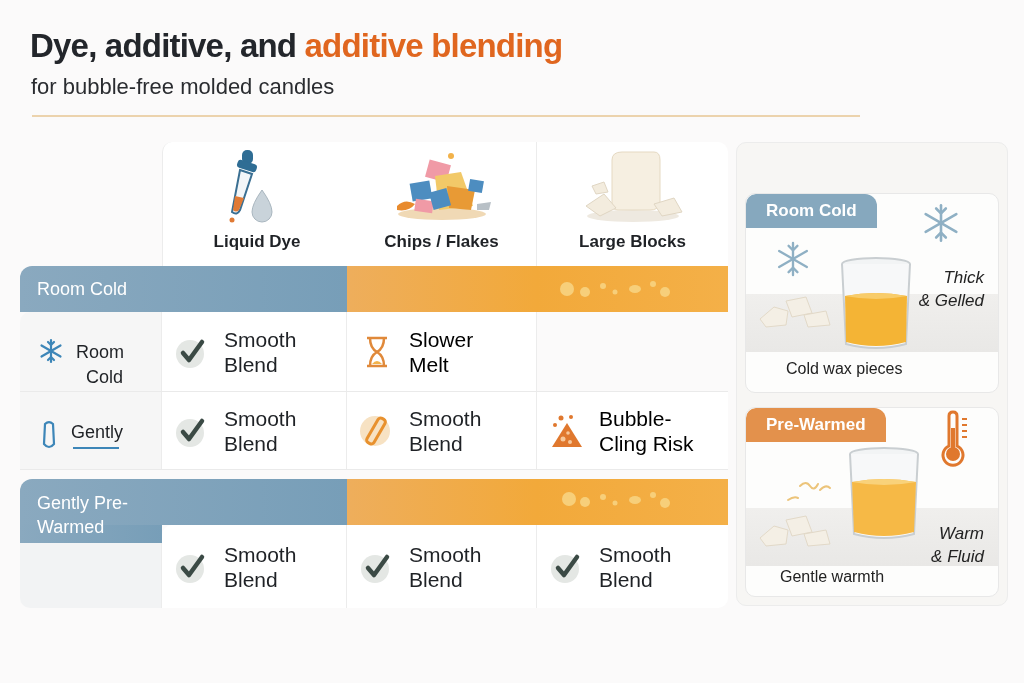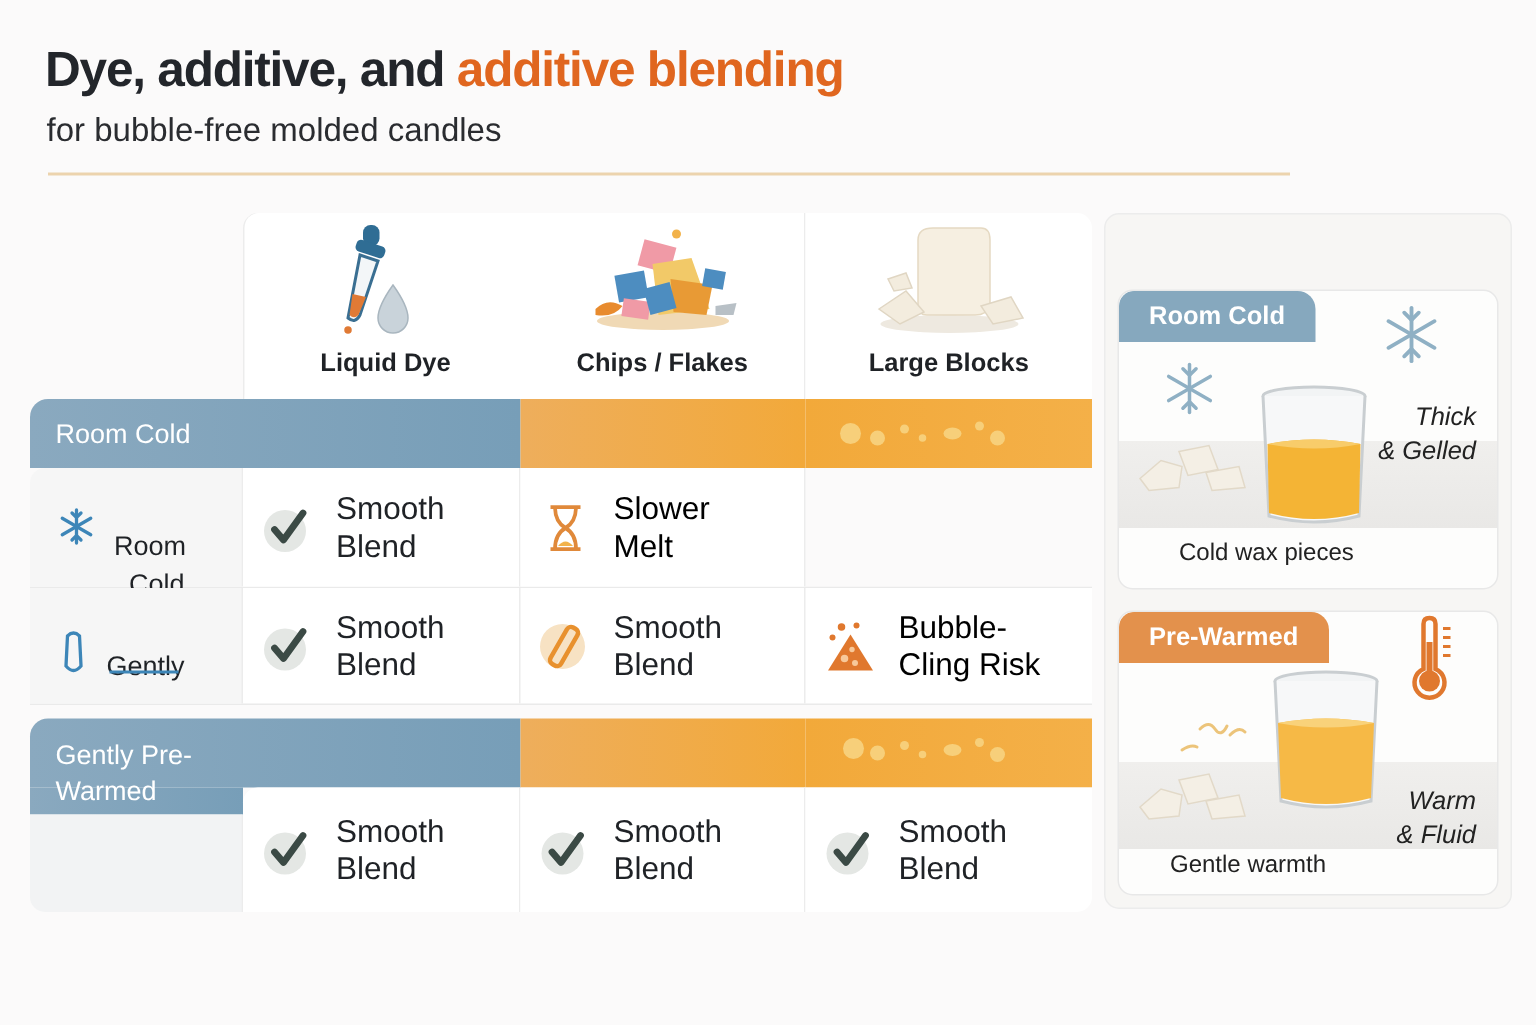--- a/index.html
+++ b/index.html
@@ -26,21 +26,21 @@
   .band-orange2 { background: linear-gradient(90deg, #f2a93a, #f4b048); }
 
   .row-label-tab { position: absolute; color: #fff; font-size: 18px; }
 
   .grid-row { position: absolute; left: 0; width: 708px; background: #fff; border-bottom: 1px solid #eaeaea; }
   .cell { position: absolute; top: 0; height: 100%; border-right: 1px solid #ececec; }
   .cell .txt { position: absolute; left: 62px; top: 50%; transform: translateY(-50%); font-size: 21px; line-height: 25px; color: #1f2226; }
   .cell .txt.warn { color: #000000; }
   .cell .ico { position: absolute; left: 12px; top: 50%; transform: translateY(-50%); width: 36px; height: 36px; }
 
-  .side-label { position: absolute; font-size: 18px; color: #1f2226; margin-top: 12px; }
+  .side-label { position: absolute; font-size: 18px; color: #1f2226; }
 
   
   .panel { position: absolute; left: 736px; top: 142px; width: 272px; height: 464px; background: #f7f6f4; border: 1px solid #ececec; border-radius: 10px; }
   .panel-title { position: absolute; left: 0; right: 0; top: 0; height: 44px; background: #faf6ef; border-bottom: 1px solid #ebe4d7; border-radius: 10px 10px 0 0; text-align: center; line-height: 44px; font-size: 17px; font-weight: bold; color: #1f2226; }
   .card { position: absolute; left: 8px; width: 254px; background: #fdfdfc; border: 1px solid #e8e8e8; border-radius: 10px; overflow: hidden; }
   .card .tag { position: absolute; left: 0; top: 0; height: 34px; padding: 0 20px; border-radius: 10px 12px 0 0; color: #fff; font-size: 17px; line-height: 34px; font-weight: bold; }
   .card .floor { position: absolute; left: 0; right: 0; height: 58px; background: linear-gradient(180deg, #f0efed, #e9e8e6); }
   .card .caption { position: absolute; left: 40px; font-size: 16px; color: #222; }
   .card .state { position: absolute; font-size: 17px; line-height: 23px; color: #222; text-align: right; font-style: italic; }
 </style>

